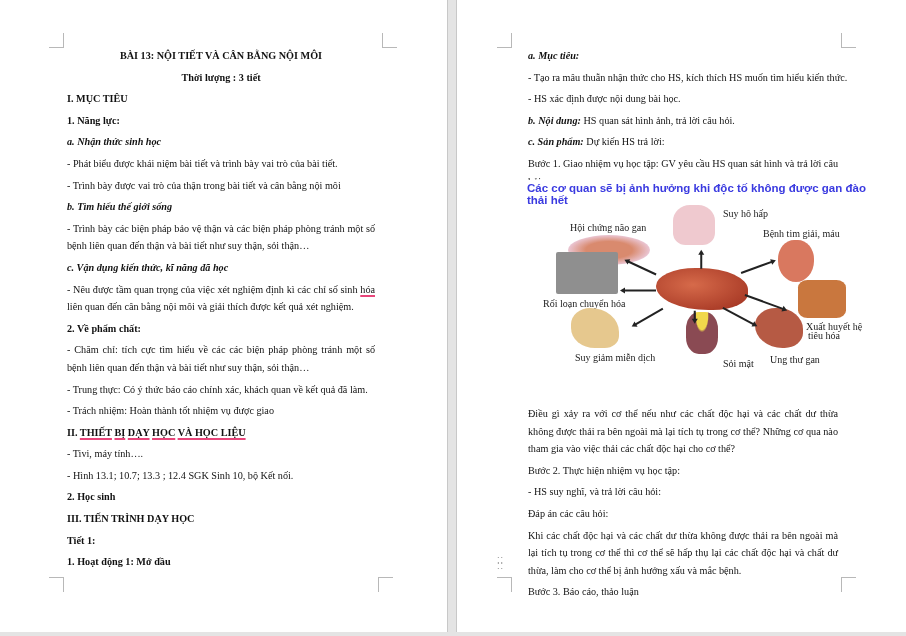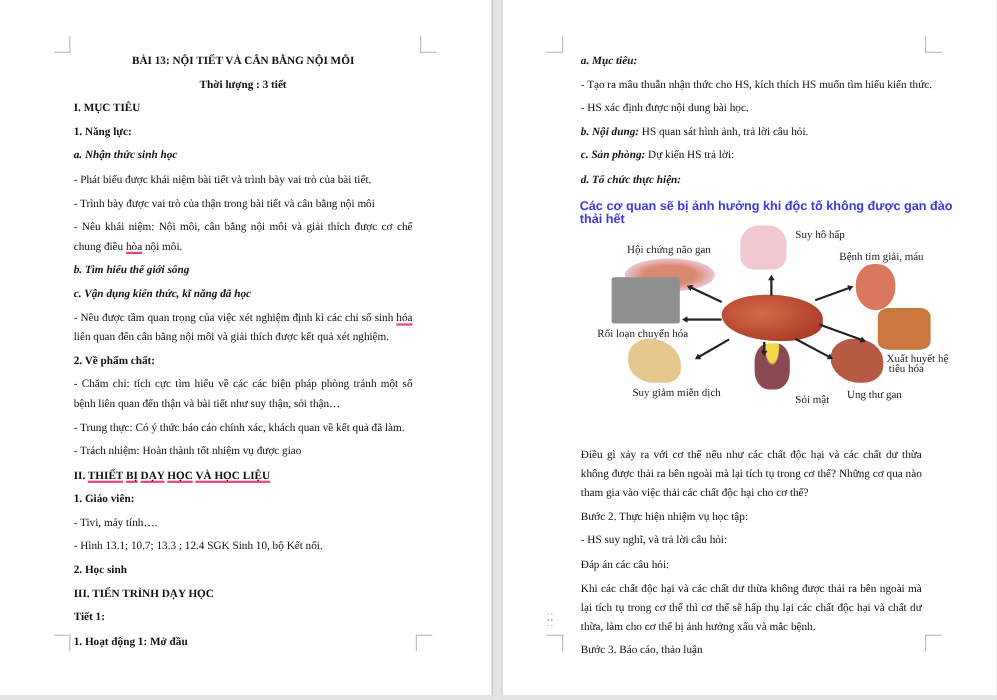--- a/index.html
+++ b/index.html
@@ -44,30 +44,29 @@
   <div class="corner c-br" style="left:378px;top:577px;"></div>
 
   <div class="text" style="left:63px;top:43px;width:316px;">
     <p class="center b">BÀI 13: NỘI TIẾT VÀ CÂN BẰNG NỘI MÔI</p>
     <p class="center b">Thời lượng : 3 tiết</p>
     <p class="b">I. MỤC TIÊU</p>
     <p class="b">1. Năng lực:</p>
     <p class="bi">a. Nhận thức sinh học</p>
     <p>- Phát biểu được khái niệm bài tiết và trình bày vai trò của bài tiết.</p>
     <p>- Trình bày được vai trò của thận trong bài tiết và cân bằng nội môi</p>
-    <p class="just"><span>- Nêu khái niệm: Nội môi, cân bằng nội môi và giải thích được cơ chế chung điều </span><span class="sq">hòa</span><span> nội môi.</span></p>
     <p class="bi">b. Tìm hiểu thế giới sống</p>
+    <p class="just">- Trình bày các biện pháp bảo vệ thận và các biện pháp phòng tránh một số bệnh liên quan đến thận và bài tiết như suy thận, sỏi thận…</p>
     <p class="bi">c. Vận dụng kiến thức, kĩ năng đã học</p>
     <p class="just"><span>- Nêu được tầm quan trọng của việc xét nghiệm định kì các chỉ số sinh </span><span class="sq">hóa</span><span> liên quan đến cân bằng nội môi và giải thích được kết quả xét nghiệm.</span></p>
     <p class="b">2. Về phẩm chất:</p>
     <p class="just">- Chăm chỉ: tích cực tìm hiểu về các các biện pháp phòng tránh một số bệnh liên quan đến thận và bài tiết như suy thận, sỏi thận…</p>
     <p>- Trung thực: Có ý thức báo cáo chính xác, khách quan về kết quả đã làm.</p>
     <p>- Trách nhiệm: Hoàn thành tốt nhiệm vụ được giao</p>
     <p class="b"><span>II. </span><span class="sq">THIẾT</span> <span class="sq">BỊ</span> <span class="sq">DẠY</span> <span class="sq">HỌC</span> <span class="sq">VÀ HỌC LIỆU</span></p>
-    <p class="b">1. Giáo viên:</p>
     <p>- Tivi, máy tính….</p>
     <p>- Hình 13.1; 10.7; 13.3 ; 12.4 SGK Sinh 10, bộ Kết nối.</p>
     <p class="b">2. Học sinh</p>
     <p class="b">III. TIẾN TRÌNH DẠY HỌC</p>
     <p class="b">Tiết 1:</p>
     <p class="b">1. Hoạt động 1: Mở đầu</p>
   </div>
 </div>
 
 <div class="gutter"></div>
@@ -78,22 +77,21 @@
   <div class="corner c-tr" style="left:384px;top:33px;"></div>
   <div class="corner c-bl" style="left:40px;top:577px;"></div>
   <div class="corner c-br" style="left:384px;top:577px;"></div>
 </div>
 
 <div class="text" style="left:524px;top:43px;width:318px;">
   <p class="bi">a. Mục tiêu:</p>
   <p>- Tạo ra mâu thuẫn nhận thức cho HS, kích thích HS muốn tìm hiểu kiến thức.</p>
   <p>- HS xác định được nội dung bài học.</p>
   <p><span class="bi">b. Nội dung:</span><span> HS quan sát hình ảnh, trả lời câu hỏi.</span></p>
-  <p><span class="bi">c. Sản phòng:</span><span> Dự kiến HS trả lời:</span></p>
-  <p class="bi">d. Tổ chức thực hiện:</p>
+  <p><span class="bi">c. Sản phẩm:</span><span> Dự kiến HS trả lời:</span></p>
   <p class="just">Bước 1. Giao nhiệm vụ học tập: GV yêu cầu HS quan sát hình và trả lời câu hỏi</p>
 </div>
 
 <div id="figure">
   <div class="fig-title">Các cơ quan sẽ bị ảnh hưởng khi độc tố không được gan đào thải hết</div>
 
   <div class="organ" style="left:133px;top:88px;width:92px;height:42px;background:radial-gradient(ellipse at 40% 40%,#d66a4a,#9e2f1e);border-radius:45% 55% 40% 60%;"></div>
 
   <div class="organ" style="left:150px;top:25px;width:42px;height:40px;background:#efc9cf;border-radius:40% 40% 30% 30%;"></div>
   <div class="lbl" style="left:200px;top:28px;">Suy hô hấp</div>

